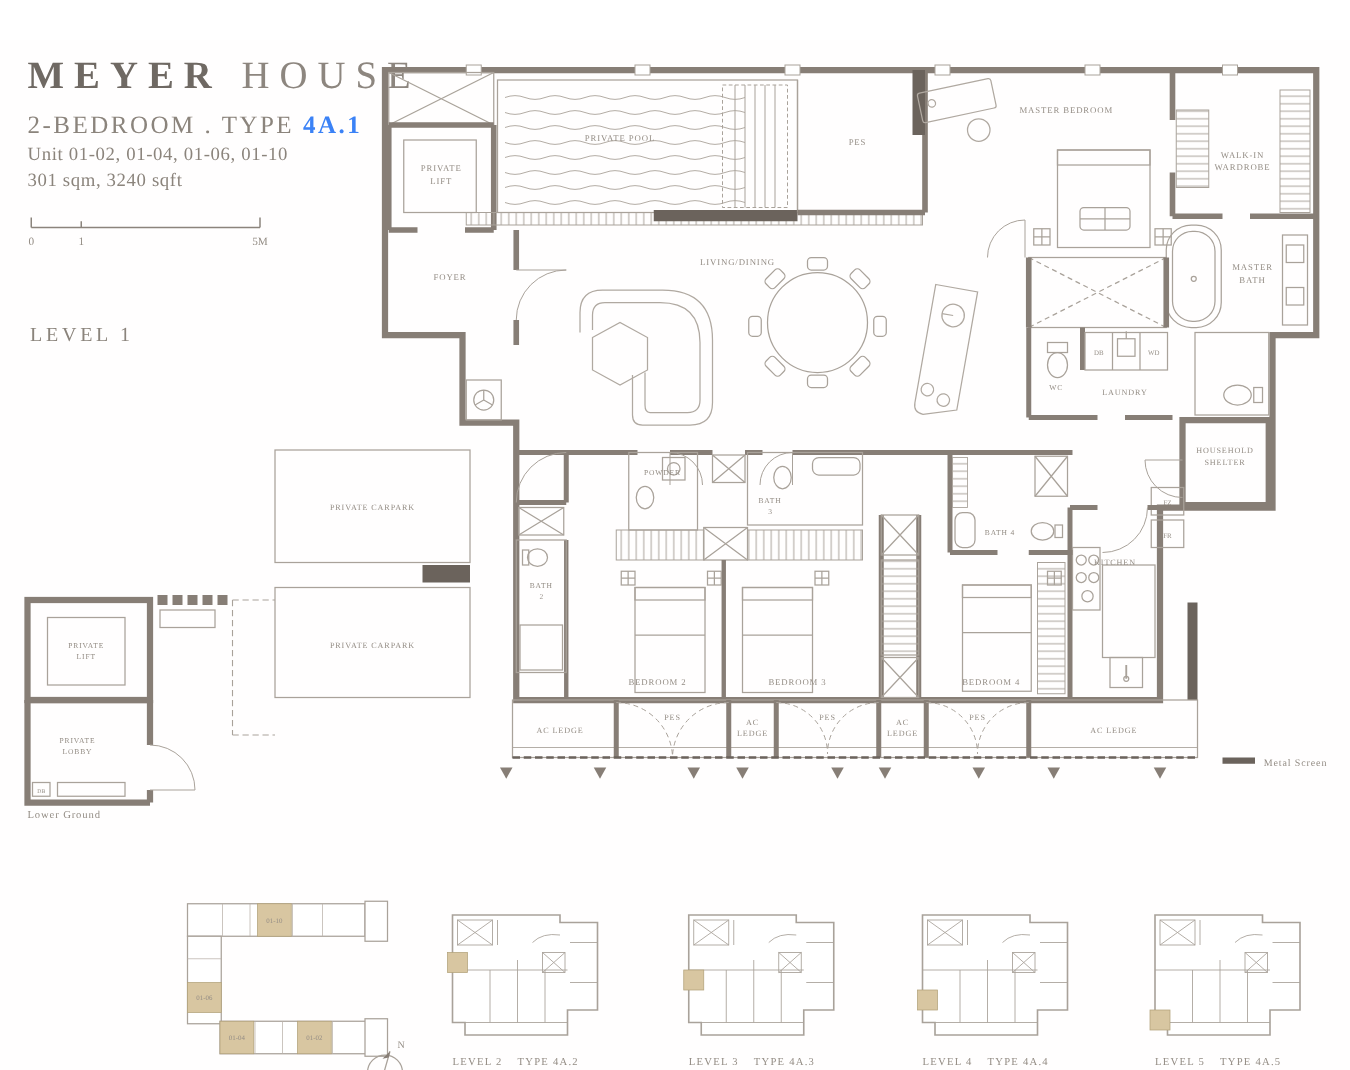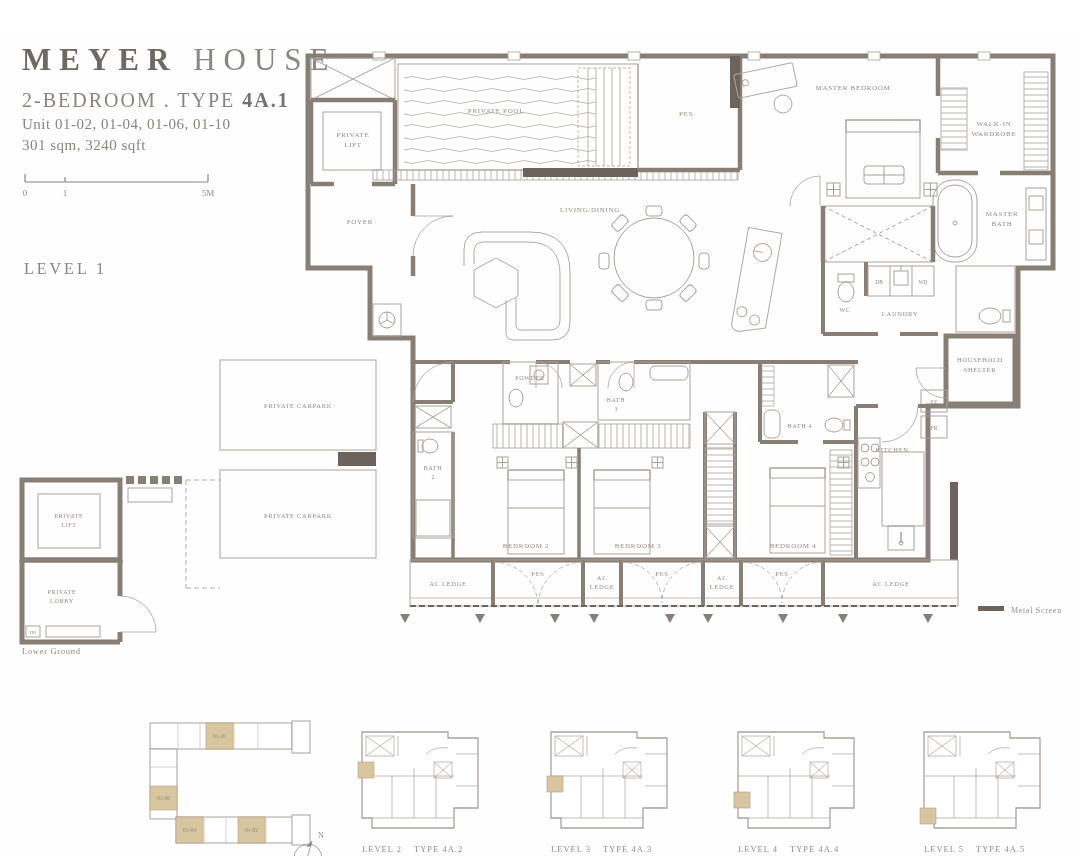--- a/index.html
+++ b/index.html
@@ -5,21 +5,21 @@
   * { margin:0; padding:0; box-sizing:border-box; }
   body { background:#fff; }
   .page {
     position:relative; width:1080px; height:856px; background:#fffefe;
     font-family:"Liberation Serif", serif; color:#8b847c; overflow:hidden;margin-top:32px;
   }
   .abs { position:absolute; }
   .brand { top:10px; left:22px; font-size:31px; letter-spacing:8px; color:#8d867f; }
   .brand b { font-weight:700; color:#6f6963; }
   .typeline { top:57px; left:22px; font-size:20px; letter-spacing:2px; color:#8b847c; }
-  .typeline b { font-weight:700; color:#737373; }
+  .typeline b { font-weight:700; color:#3b82f6; }
   .unitline { top:84px; left:22px; font-size:15px; letter-spacing:0.5px; }
   .arealine { top:105px; left:22px; font-size:15px; letter-spacing:0.5px; }
   .levelline { top:228px; left:24px; font-size:16px; letter-spacing:3px; }
   svg text { font-family:"Liberation Serif", serif; fill:#948d85; }
   .rl { letter-spacing:0.7px; }
 </style>
 </head>
 <body>
 
 <div class="page">

